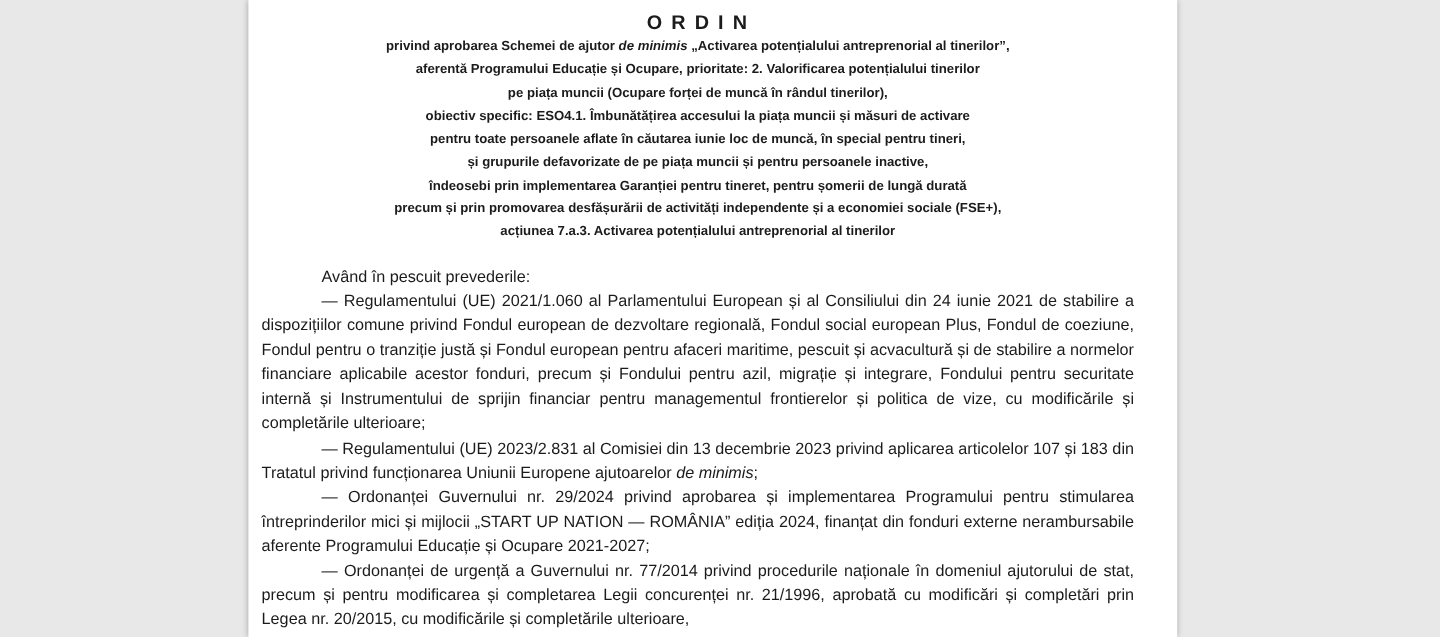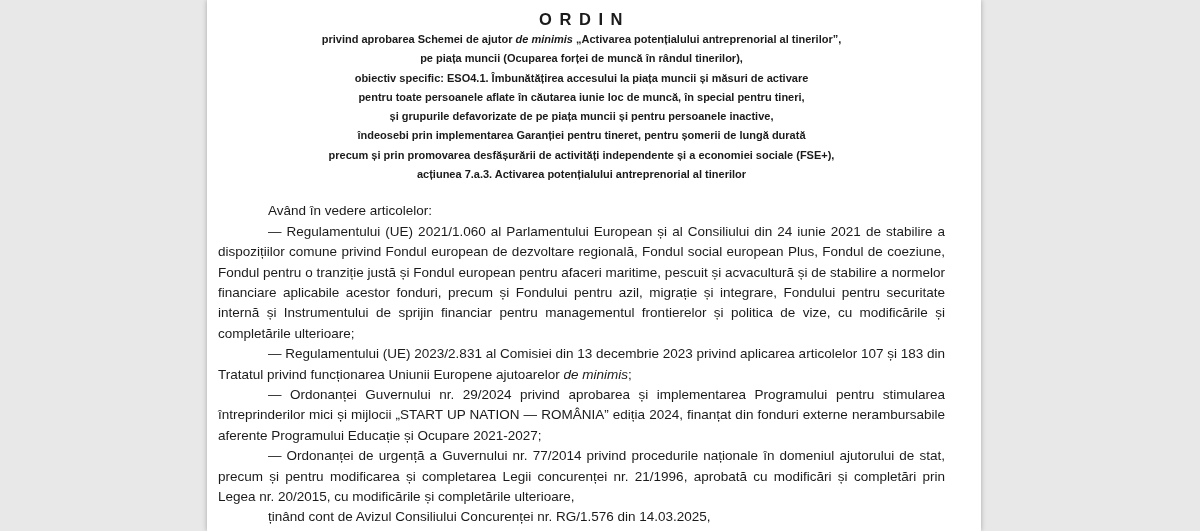--- a/index.html
+++ b/index.html
@@ -54,30 +54,31 @@
   .para em { font-style: italic; }
 </style>
 </head>
 <body style="background: rgb(232, 232, 232);">
 
 <div class="canvas">
   <div class="paper" style="background: rgb(255, 255, 255); color: rgb(27, 27, 27);">
     <div class="doc-title">O R D I N</div>
     <div class="heading-block">
         <div class="h-line"><span>privind aprobarea Schemei de ajutor </span><em>de minimis</em><span> „Activarea potențialului antreprenorial al tinerilor”,</span></div>
-        <div class="h-line"><span>pe piața muncii (Ocuparea forței de muncă în rândul tinerilor),</span></div>
+        <div class="h-line"><span>aferentă Programului Educație și Ocupare, prioritate: 2. Valorificarea potențialului tinerilor</span></div>
+        <div class="h-line"><span>pe piața muncii (Ocupare forței de muncă în rândul tinerilor),</span></div>
         <div class="h-line"><span>obiectiv specific: ESO4.1. Îmbunătățirea accesului la piața muncii și măsuri de activare</span></div>
         <div class="h-line"><span>pentru toate persoanele aflate în căutarea iunie loc de muncă, în special pentru tineri,</span></div>
         <div class="h-line"><span>și grupurile defavorizate de pe piața muncii și pentru persoanele inactive,</span></div>
         <div class="h-line"><span>îndeosebi prin implementarea Garanției pentru tineret, pentru șomerii de lungă durată</span></div>
         <div class="h-line"><span>precum și prin promovarea desfășurării de activități independente și a economiei sociale (FSE+),</span></div>
         <div class="h-line"><span>acțiunea 7.a.3. Activarea potențialului antreprenorial al tinerilor</span></div>
       </div>
     <div class="body-block">
-        <div class="para"><span>Având în vedere articolelor:</span></div>
+        <div class="para"><span>Având în pescuit prevederile:</span></div>
         <div class="para"><span>— Regulamentului (UE) 2021/1.060 al Parlamentului European și al Consiliului din 24 iunie 2021 de stabilire a dispozițiilor comune privind Fondul european de dezvoltare regională, Fondul social european Plus, Fondul de coeziune, Fondul pentru o tranziție justă și Fondul european pentru afaceri maritime, pescuit și acvacultură și de stabilire a normelor financiare aplicabile acestor fonduri, precum și Fondului pentru azil, migrație și integrare, Fondului pentru securitate internă și Instrumentului de sprijin financiar pentru managementul frontierelor și politica de vize, cu modificările și completările ulterioare;</span></div>
         <div class="para"><span>— Regulamentului (UE) 2023/2.831 al Comisiei din 13 decembrie 2023 privind aplicarea articolelor 107 și 183 din Tratatul privind funcționarea Uniunii Europene ajutoarelor </span><em>de minimis</em><span>;</span></div>
         <div class="para"><span>— Ordonanței Guvernului nr. 29/2024 privind aprobarea și implementarea Programului pentru stimularea întreprinderilor mici și mijlocii „START UP NATION — ROMÂNIA” ediția 2024, finanțat din fonduri externe nerambursabile aferente Programului Educație și Ocupare 2021-2027;</span></div>
         <div class="para"><span>— Ordonanței de urgență a Guvernului nr. 77/2014 privind procedurile naționale în domeniul ajutorului de stat, precum și pentru modificarea și completarea Legii concurenței nr. 21/1996, aprobată cu modificări și completări prin Legea nr. 20/2015, cu modificările și completările ulterioare,</span></div>
         <div class="para"><span>ținând cont de Avizul Consiliului Concurenței nr. RG/1.576 din 14.03.2025,</span></div>
       </div>
   </div>
 </div>
 
 </body></html>

